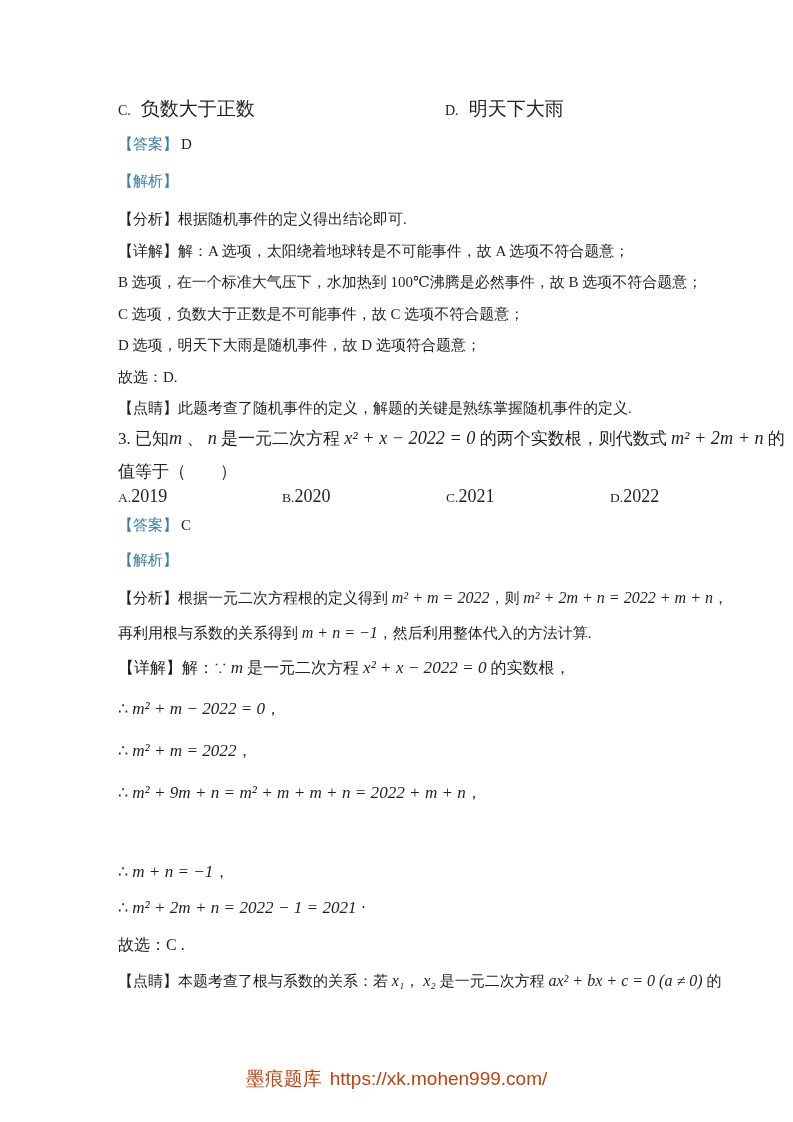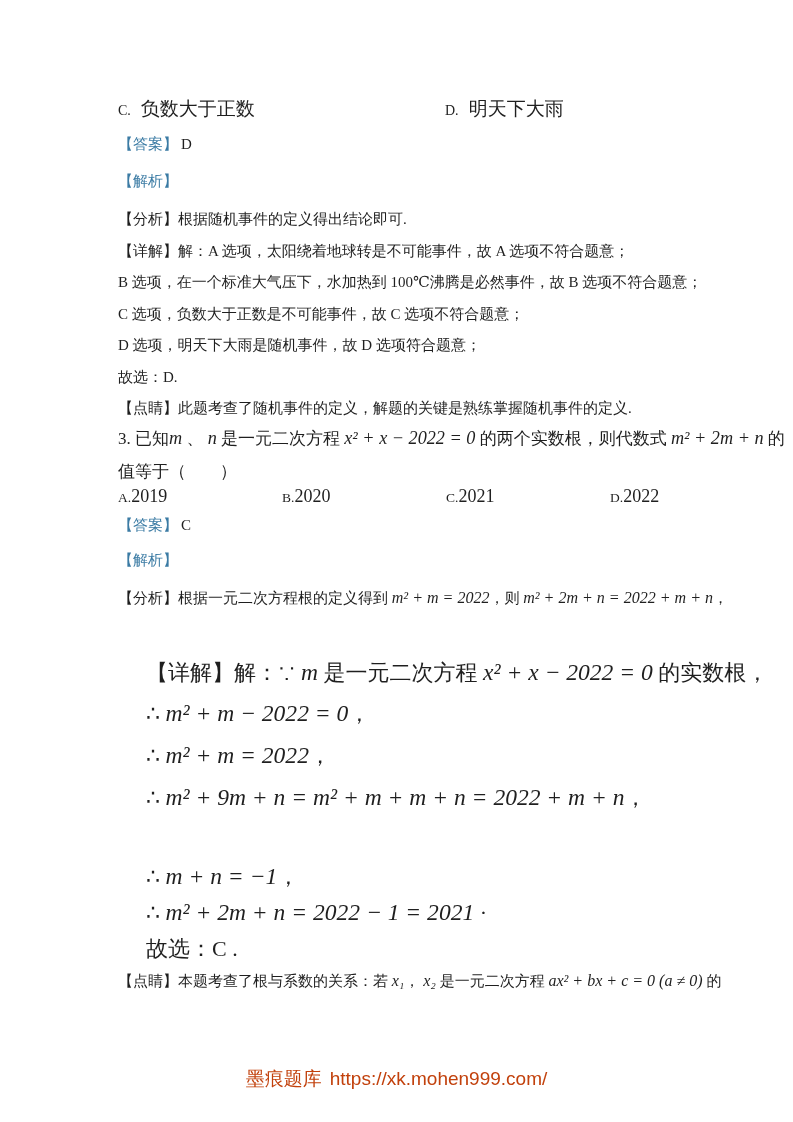--- a/index.html
+++ b/index.html
@@ -16,21 +16,21 @@
     position: absolute;
     left: 118px;
     white-space: nowrap;
     font-size: 15px;
     line-height: 19px;
     color: #1f1f1f;
   }
   
   .line.stem { font-size: 17px; line-height: 22px; }
   
-  .line.mathline { font-size: 22px; line-height: 28px; margin-left: 28px; }
+  .line.mathline { font-size: 16px; line-height: 20px; }
   
   .line.opts-q2 { font-size: 19px; line-height: 23px; }
   
   .seg-cn { font-style: normal; }
   .seg-bl { font-style: normal; } 
   .seg-blue { color: #3b7ba4; }   
   .seg-m {
     font-family: "Liberation Serif", "DejaVu Serif", serif;
     font-style: italic;
     font-size: 1.07em;
@@ -108,20 +108,21 @@
 
   <div class="line" style="top:516px">
     <span class="seg-blue">【答案】</span><span class="answer-value">C</span>
   </div>
 
   <div class="line" style="top:551px">
     <span class="seg-blue">【解析】</span>
   </div>
 
   <div class="line" style="top:588px"><span class="seg-bl">【分析】</span><span class="seg-cn">根据一元二次方程根的定义得到 </span><span class="seg-m">m² + m = 2022</span><span class="seg-cn">，则 </span><span class="seg-m">m² + 2m + n = 2022 + m + n</span><span class="seg-cn">，</span></div>
+  <div class="line" style="top:623px"><span class="seg-cn">再利用根与系数的关系得到 </span><span class="seg-m">m + n = −1</span><span class="seg-cn">，然后利用整体代入的方法计算.</span></div>
   <div class="line mathline" style="top:658px"><span class="seg-bl">【详解】</span><span class="seg-cn">解：∵ </span><span class="seg-m">m</span><span class="seg-cn"> 是一元二次方程 </span><span class="seg-m">x² + x − 2022 = 0</span><span class="seg-cn"> 的实数根，</span></div>
   <div class="line mathline" style="top:699px"><span class="seg-cn">∴ </span><span class="seg-m">m² + m − 2022 = 0</span><span class="seg-cn">，</span></div>
   <div class="line mathline" style="top:741px"><span class="seg-cn">∴ </span><span class="seg-m">m² + m = 2022</span><span class="seg-cn">，</span></div>
   <div class="line mathline" style="top:783px"><span class="seg-cn">∴ </span><span class="seg-m">m² + 9m + n = m² + m + m + n = 2022 + m + n</span><span class="seg-cn">，</span></div>
   <div class="line mathline" style="top:862px"><span class="seg-cn">∴ </span><span class="seg-m">m + n = −1</span><span class="seg-cn">，</span></div>
   <div class="line mathline" style="top:898px"><span class="seg-cn">∴ </span><span class="seg-m">m² + 2m + n = 2022 − 1 = 2021</span><span class="seg-cn"> ·</span></div>
   <div class="line mathline" style="top:935px"><span class="seg-cn">故选：</span><span class="seg-cn">C</span><span class="seg-cn"> .</span></div>
   <div class="line" style="top:971px"><span class="seg-bl">【点睛】</span><span class="seg-cn">本题考查了根与系数的关系：若 </span><span class="seg-m">x₁</span><span class="seg-cn">， </span><span class="seg-m">x₂</span><span class="seg-cn"> 是一元二次方程 </span><span class="seg-m">ax² + bx + c = 0 (a ≠ 0)</span><span class="seg-cn"> 的</span></div>
 
   <div class="footer">

